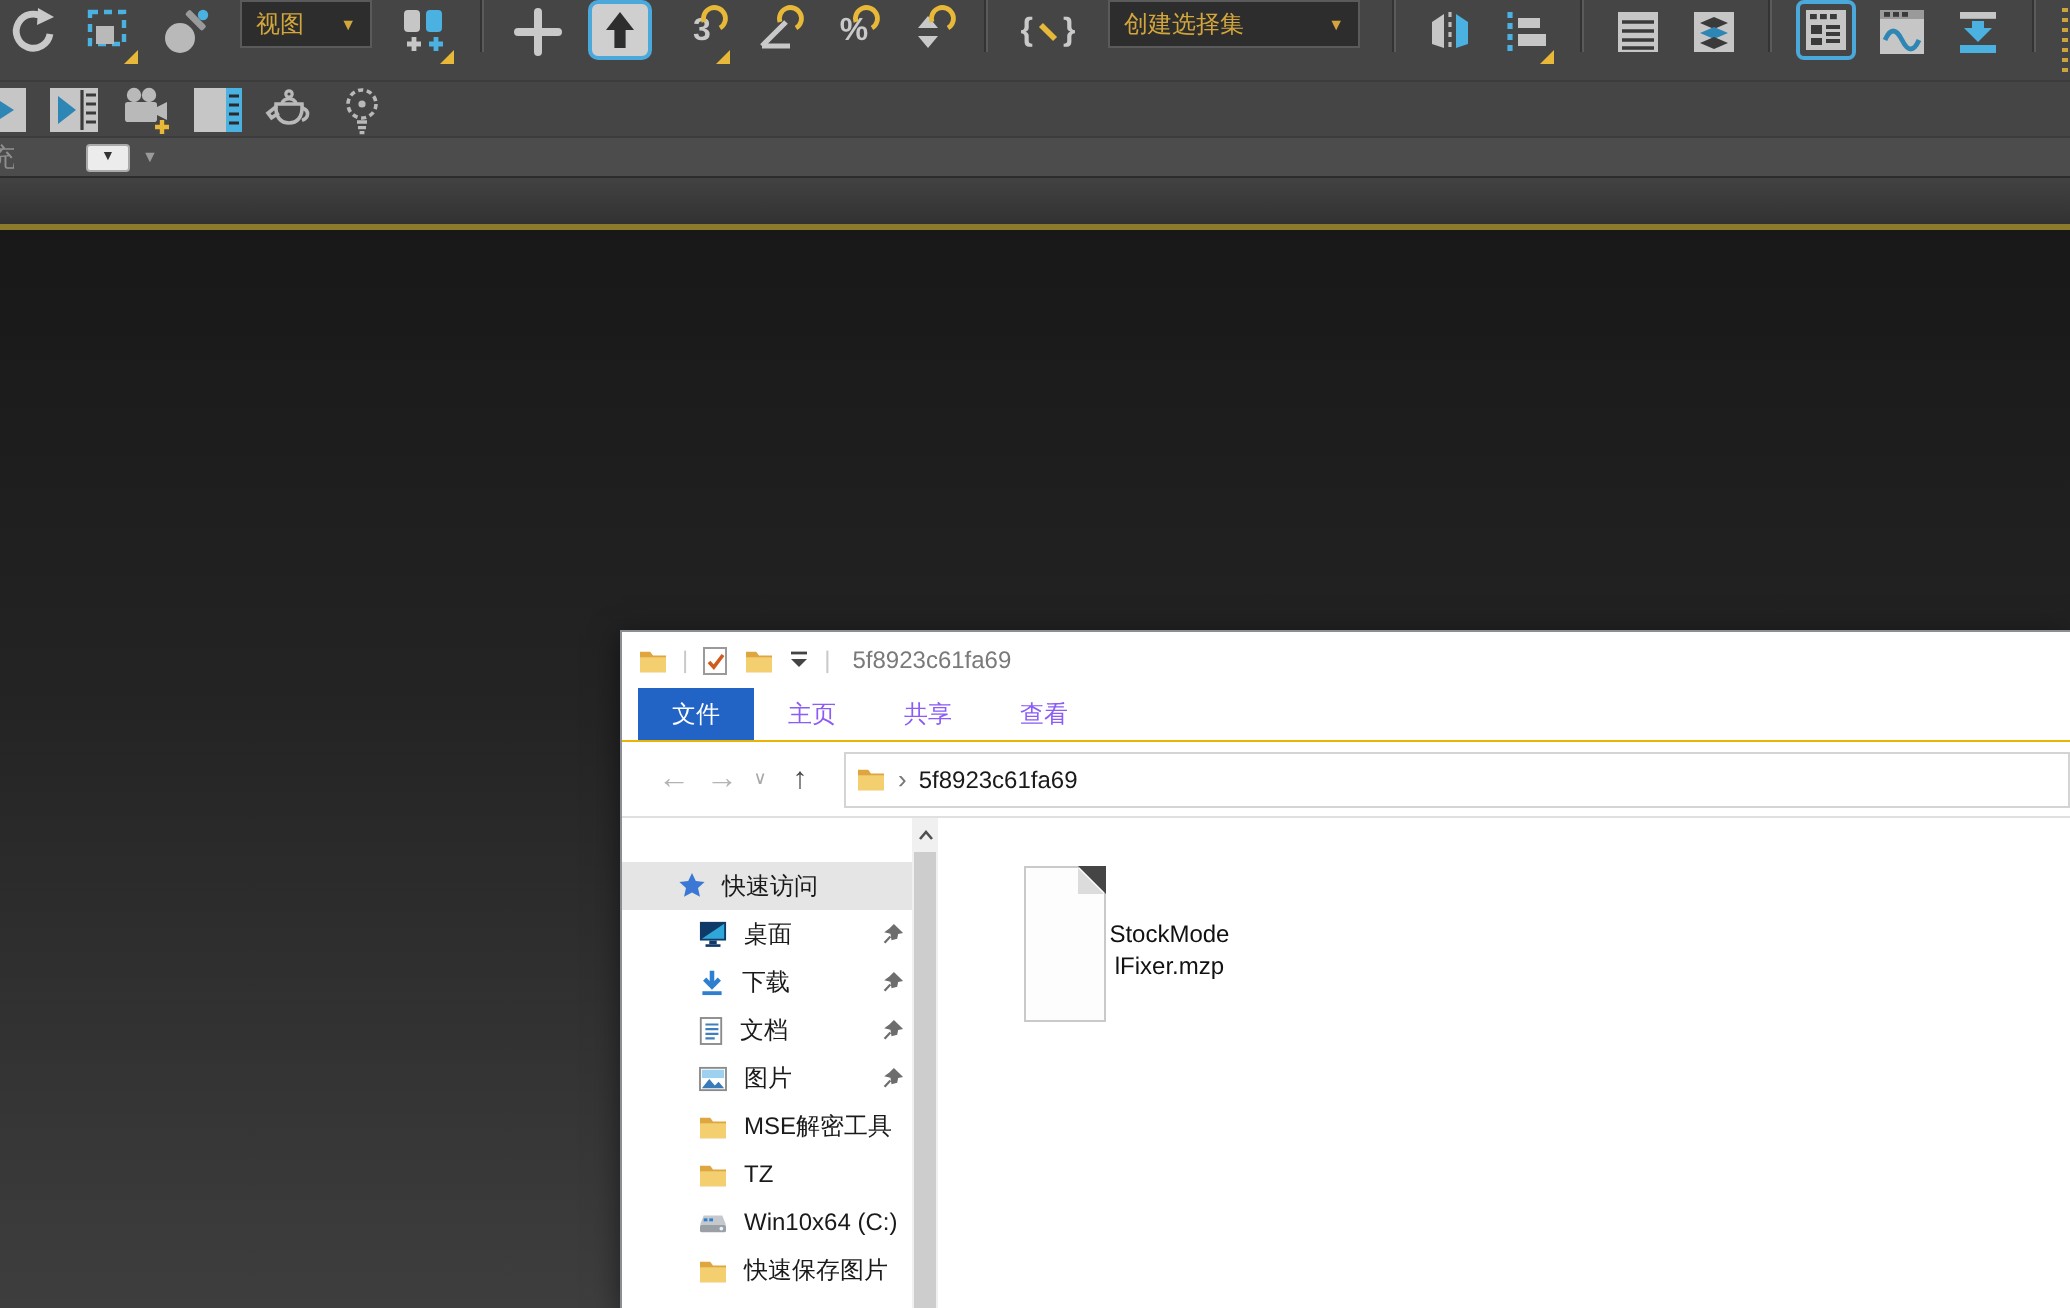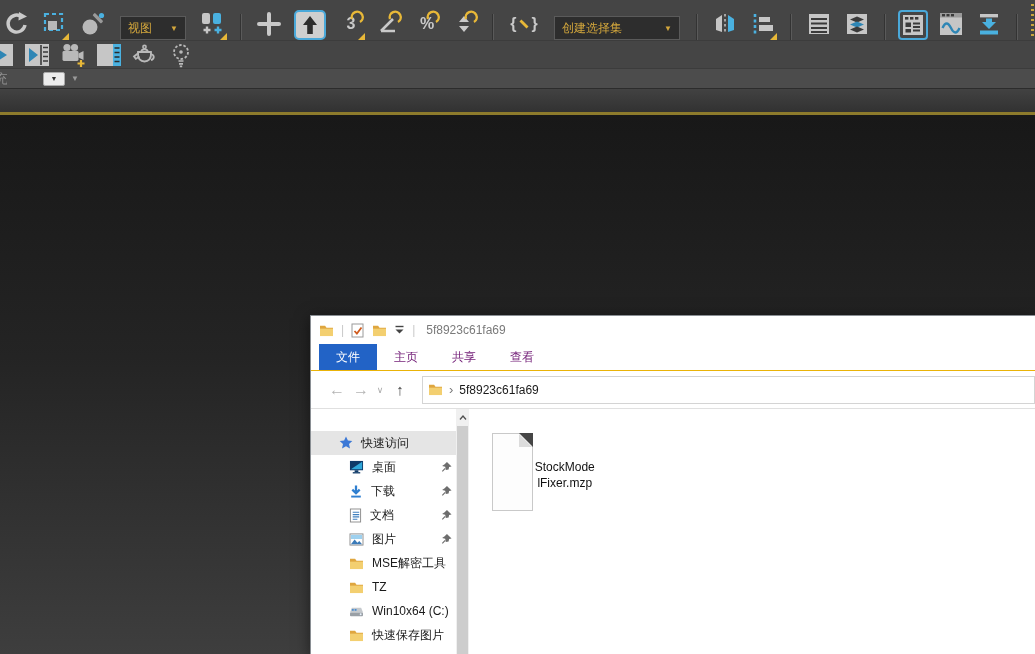--- a/index.html
+++ b/index.html
@@ -1,21 +1,21 @@
 <!DOCTYPE html>
 <html><head>
 <meta charset="utf-8">
 <style>
   html,body{margin:0;padding:0;width:1035px;height:654px;overflow:hidden;
     font-family:"Liberation Sans","DejaVu Sans",sans-serif;background:#454545;}
   .stage{position:relative;width:1035px;height:654px;overflow:hidden;}
 
   
   .row1{position:absolute;top:0;left:0;right:0;height:40px;background:#454545;
-    display:flex;align-items:flex-end;gap:8px;padding-left:2px;box-sizing:border-box;}
+    display:flex;align-items:flex-start;gap:8px;padding-left:2px;box-sizing:border-box;}
   .row2{position:absolute;top:40px;left:0;right:0;height:28px;background:#454545;
     display:flex;align-items:center;gap:6px;border-top:1px solid #3c3c3c;box-sizing:border-box;}
   .row3{position:absolute;top:68px;left:0;right:0;height:20px;background:#4c4c4c;
     display:flex;align-items:center;border-top:1px solid #3c3c3c;box-sizing:border-box;}
   .substrip{position:absolute;top:88px;left:0;right:0;height:24px;
     background:linear-gradient(#424242,#313131);border-top:1px solid #2c2c2c;}
   .vpline{position:absolute;top:112px;left:0;right:0;height:3px;background:#8d7b2c;}
   .viewport{position:absolute;top:115px;left:0;right:0;bottom:0;
     background:linear-gradient(#181818,#242424 45%,#3e3e3e);}
 
@@ -45,32 +45,32 @@
   .partial-glyph{color:#8f8f8f;font-size:13px;margin-left:-5px;width:12px;overflow:hidden;}
 
   
   .explorer{position:absolute;left:310px;top:315px;width:726px;height:340px;background:#fff;
     border:1px solid #8a8f94;box-sizing:border-box;box-shadow:0 3px 14px rgba(0,0,0,.5);
     font-size:12px;color:#222;}
   .titlebar{height:28px;display:flex;align-items:center;gap:7px;padding-left:8px;}
   .qat-sep{color:#c9c9c9;font-size:12px;}
   .win-title{color:#7a7a7a;font-size:12px;margin-left:4px;}
   .tabs{height:26px;display:flex;align-items:stretch;border-bottom:1px solid #eab308;padding-left:8px;}
-  .tab{display:flex;align-items:center;padding:0 17px;color:#701a75;font-size:12px;}
+  .tab{display:flex;align-items:center;padding:0 17px;color:#8b5cf6;font-size:12px;}
   .tab.active{background:#2263c6;color:#fff;}
   .navbar{height:38px;display:flex;align-items:center;border-bottom:1px solid #e0e0e0;
     padding-left:14px;box-sizing:border-box;}
   .nav-arrow{color:#b4b4b4;font-size:16px;width:24px;text-align:center;}
   .nav-chev{color:#a8a8a8;font-size:9px;width:14px;text-align:center;}
   .nav-up{color:#4a4a4a;font-size:15px;font-weight:bold;width:26px;text-align:center;}
   .addrbar{flex:1;height:26px;border:1px solid #d4d4d4;display:flex;align-items:center;
     gap:6px;padding-left:5px;margin-left:9px;background:#fff;}
   .crumb-sep{color:#777;font-size:13px;}
   .crumb{color:#1a1a1a;font-size:12px;}
-  .content{position:absolute;top:93px;left:0;right:0;bottom:0;display:flex;}
+  .content{position:absolute;top:93px;left:0;right:0;bottom:0;display:flex;gap:20px;}
   .sidepane{width:145px;position:relative;padding-top:22px;box-sizing:border-box;}
   .side-row{height:24px;display:flex;align-items:center;gap:8px;padding-left:38px;position:relative;}
   .side-row.root{padding-left:28px;background:#e5e5e5;}
   .side-row .pin{position:absolute;right:4px;top:6px;}
   .side-label{white-space:nowrap;font-size:12px;color:#1a1a1a;}
   .vscroll{position:absolute;left:145px;top:0;bottom:0;width:13px;background:#f0f0f0;}
   .sb-up{height:16px;display:flex;align-items:center;justify-content:center;background:#f0f0f0;}
   .sb-thumb{position:absolute;top:17px;bottom:0;left:1px;right:1px;background:#cdcdcd;}
   .filepane{flex:1;padding-top:24px;padding-left:36px;}
   .filetile{width:104px;display:flex;flex-direction:row;align-items:center;}

